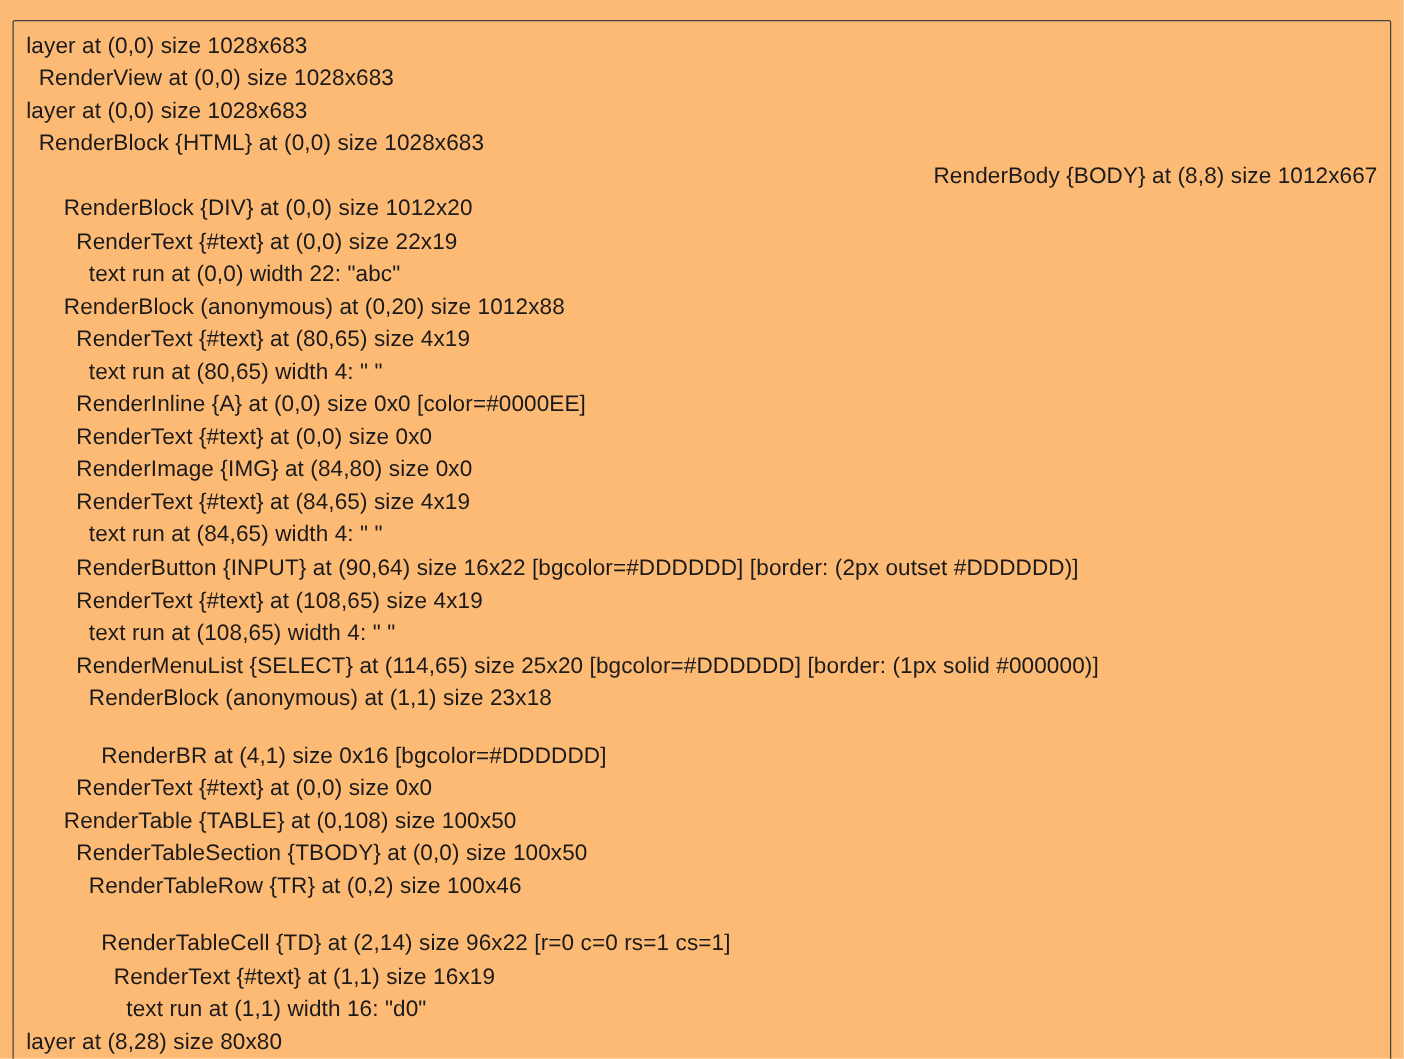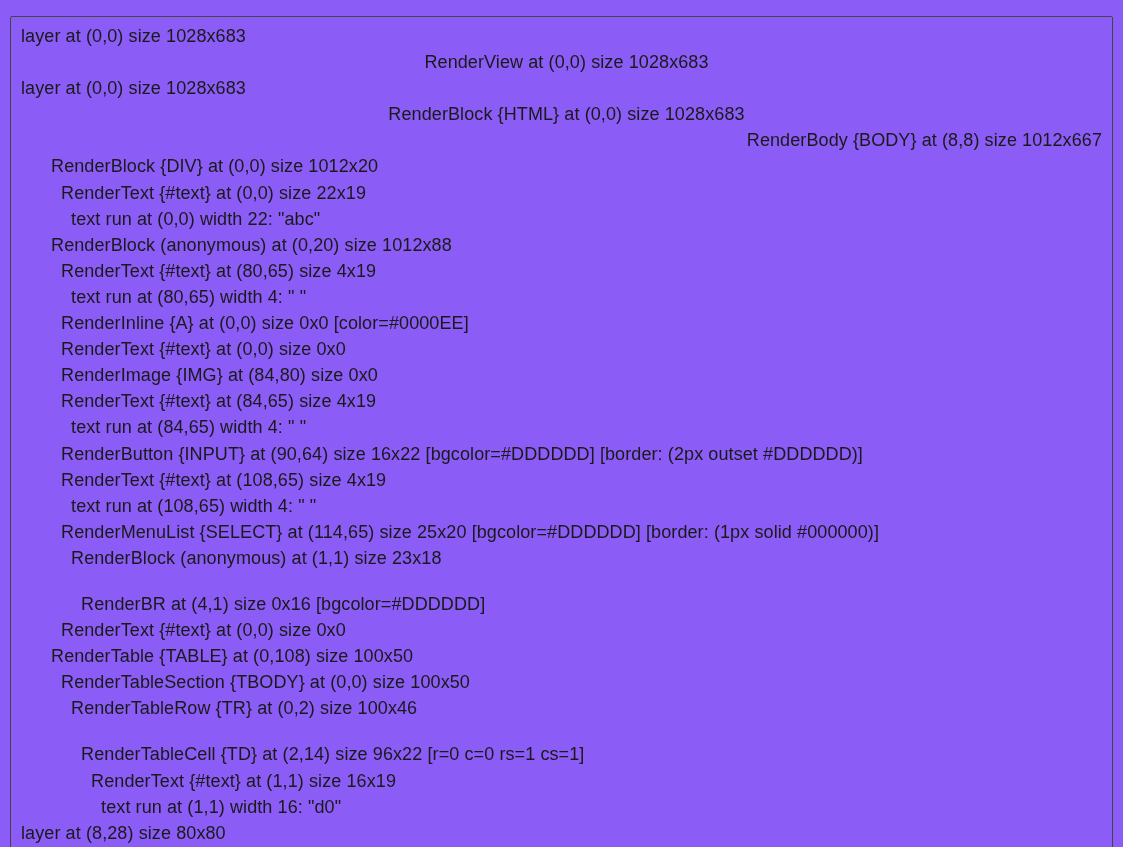--- a/index.html
+++ b/index.html
@@ -9,37 +9,37 @@
   }
   .page {
     width: 1123px;
     height: 847px;
     box-sizing: border-box;
     padding: 16px 10px;
     font-family: "Segoe UI", "Helvetica Neue", Arial, sans-serif;
     font-size: 18px;
     line-height: 1.45;
     color: #1a1a1a;
-    background: #8b5cf6;
+    background: #fdba74;
   }
   .dump {
     border: 1.5px solid #444;
     border-radius: 2px;
     padding: 6px 10px 6px 10px;
     white-space: pre;
     font-family: "Segoe UI", "Helvetica Neue", Arial, sans-serif;
     font-size: 18px;
     letter-spacing: 0.1px;
     overflow: hidden;
   }
   .line {
     display: block;
   }
   .i0 { padding-left: 0ch; }
-  .i1 { padding-left: 1ch; text-align: center; }
+  .i1 { padding-left: 1ch; }
   .i2 { padding-left: 2ch; text-align: right; }
   .i3 { padding-left: 3ch; }
   .i4 { padding-left: 4ch; }
   .i5 { padding-left: 5ch; }
   .i6 { padding-left: 6ch; margin-top: 20px; }
   .i7 { padding-left: 7ch; }
   .i8 { padding-left: 8ch; }
 </style>
 </head>
 <body>

